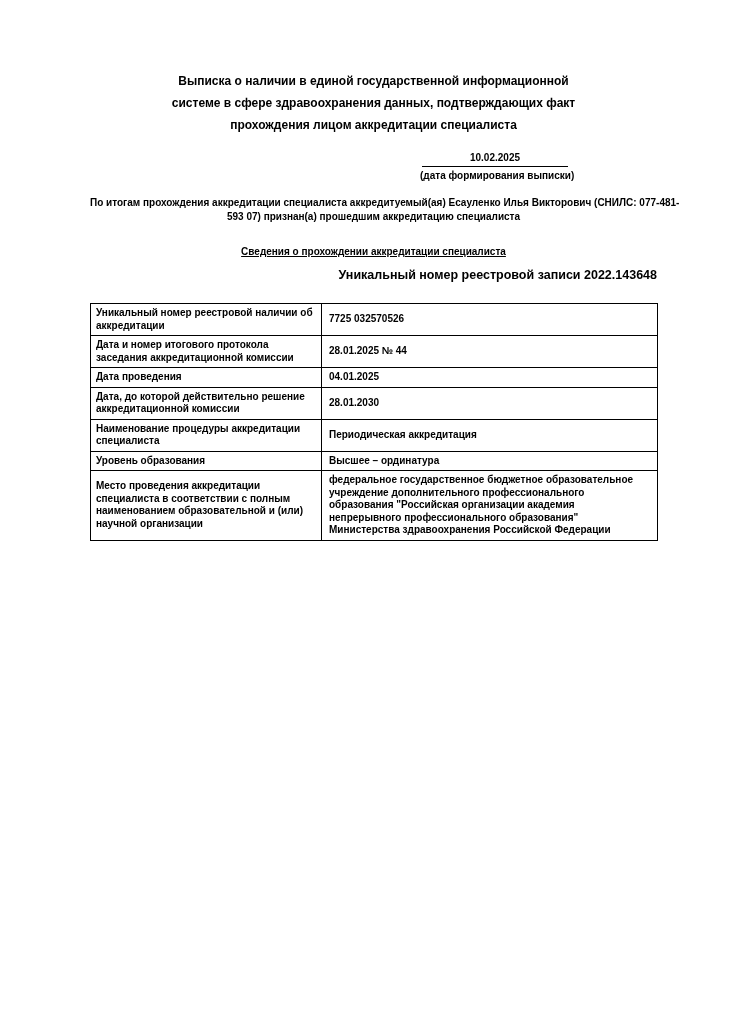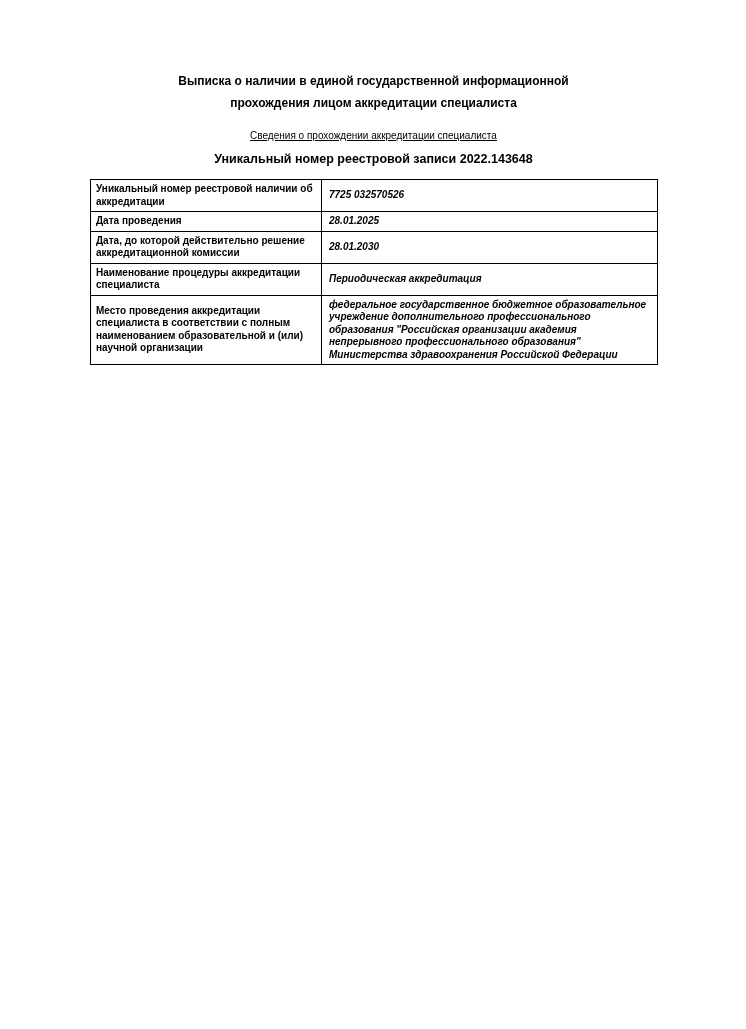--- a/index.html
+++ b/index.html
@@ -57,90 +57,107 @@
     margin-bottom: 21px;
   }
   .intro .line {
     font-size: 10px;
     font-weight: bold;
     line-height: 14px;
     white-space: nowrap;
   }
   .section-heading {
     font-size: 10px;
-    font-weight: normal;
+    font-weight: bold;
     text-decoration: underline;
     text-align: center;
     line-height: 13px;
     margin-bottom: 9px;
   }
   .registry-heading {
     font-size: 12.5px;
     font-weight: bold;
-    text-align: center;
+    text-align: right;
     line-height: 16px;
-    margin-bottom: 12px;
+    margin-bottom: 20px;
   }
   table.acc-table {
     border-collapse: collapse;
     table-layout: fixed;
     width: 567px;
   }
   table.acc-table col.c-label { width: 231px; }
   table.acc-table col.c-value { width: 336px; }
   table.acc-table td {
     border: 1.6px solid #000000;
     font-size: 10px;
     font-weight: bold;
     line-height: 12.5px;
     vertical-align: middle;
     padding: 3px 8px 3px 5px;
   }
   table.acc-table td.value-cell {
     padding-left: 7px;
-    font-style: italic;
   }
 </style>
 </head>
 <body>
 
 <div class="page">
 
   <div class="doc-title">
     <div class="line">Выписка о наличии в единой государственной информационной</div>
+    <div class="line">системе в сфере здравоохранения данных, подтверждающих факт</div>
     <div class="line">прохождения лицом аккредитации специалиста</div>
   </div>
 
+  <div class="date-block">
+    <div class="date-value">10.02.2025</div>
+    <div class="date-rule"></div>
+    <div class="date-caption">(дата формирования выписки)</div>
+  </div>
 
+  <div class="intro">
+    <div class="line">По итогам прохождения аккредитации специалиста аккредитуемый(ая) Есауленко Илья Викторович (СНИЛС: 077-481-</div>
+    <div class="line">593 07) признан(а) прошедшим аккредитацию специалиста</div>
+  </div>
 
   <div class="section-heading">Сведения о прохождении аккредитации специалиста</div>
 
   <div class="registry-heading">Уникальный номер реестровой записи 2022.143648</div>
 
   <table class="acc-table">
     <colgroup>
       <col class="c-label">
       <col class="c-value">
     </colgroup>
     <tbody id="acc-table-body">
         <tr>
           <td class="label-cell">Уникальный номер реестровой наличии об аккредитации</td>
           <td class="value-cell">7725 032570526</td>
         </tr>
         <tr>
+          <td class="label-cell">Дата и номер итогового протокола заседания аккредитационной комиссии</td>
+          <td class="value-cell">28.01.2025 № 44</td>
+        </tr>
+        <tr>
           <td class="label-cell">Дата проведения</td>
-          <td class="value-cell">28.01.2025</td>
+          <td class="value-cell">04.01.2025</td>
         </tr>
         <tr>
           <td class="label-cell">Дата, до которой действительно решение аккредитационной комиссии</td>
           <td class="value-cell">28.01.2030</td>
         </tr>
         <tr>
           <td class="label-cell">Наименование процедуры аккредитации специалиста</td>
           <td class="value-cell">Периодическая аккредитация</td>
+        </tr>
+        <tr>
+          <td class="label-cell">Уровень образования</td>
+          <td class="value-cell">Высшее – ординатура</td>
         </tr>
         <tr>
           <td class="label-cell">Место проведения аккредитации специалиста в соответствии с полным наименованием образовательной и (или) научной организации</td>
           <td class="value-cell">федеральное государственное бюджетное образовательное учреждение дополнительного профессионального образования "Российская организации академия непрерывного профессионального образования" Министерства здравоохранения Российской Федерации</td>
         </tr>
       </tbody>
   </table>
 
 </div>
 

